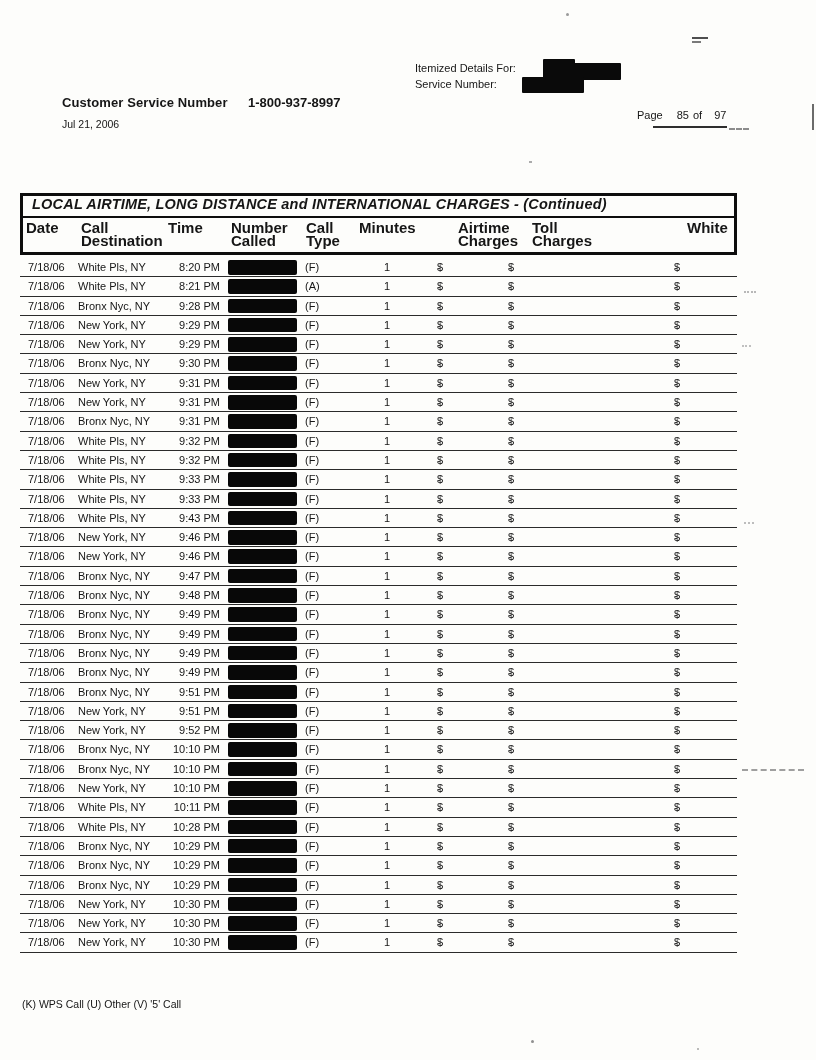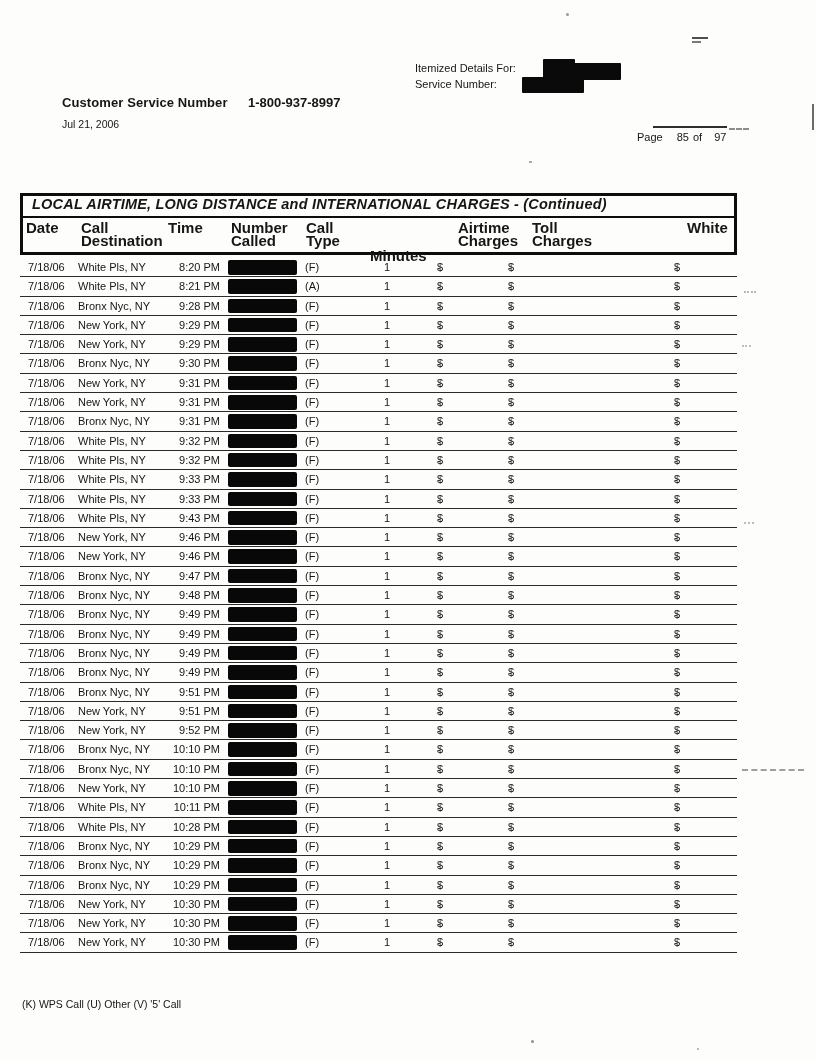--- a/index.html
+++ b/index.html
@@ -18,21 +18,21 @@
   .r2 { left:572px; top:63px;  width:49px; height:17px; }
   .r3 { left:522px; top:77px;  width:62px; height:16px; }
 
   .cs-line { position:absolute; left:62px; top:95px; font-size:13px; font-weight:bold; letter-spacing:.1px;text-align:right; }
   .cs-num  { position:absolute; left:248px; top:95px; font-size:13px; font-weight:bold; }
   .bill-date { position:absolute; left:62px; top:118px; font-size:10.5px; }
 
   .page-ind { position:absolute; left:637px; top:109px; font-size:11px; }
   .page-ind span { display:inline-block; }
   .pg-cur { margin-left:14px; }
-  .pg-of  { margin-left:4px;margin-top:22px; }
+  .pg-of  { margin-left:4px; }
   .pg-tot { margin-left:12px; }
   .pg-underline { position:absolute; left:653px; top:126px; width:74px; height:2px; background:#2e2e2e; }
   .pg-dashes { position:absolute; left:729px; top:128px; width:20px; border-top:2px dashed #8c8c8c; }
 
   
   .tbl-head-box {
     position:absolute; left:20px; top:193px; width:717px;
     border:3px solid #0d0d0d; background:#fdfdfb;
   }
   .tbl-title {
@@ -40,21 +40,21 @@
     letter-spacing:.2px; padding:0 8px 4px 9px;
     border-bottom:2px solid #0d0d0d; white-space:nowrap;
   }
   .tbl-colhead { position:relative; height:34px; }
   .h { position:absolute; top:3px; font-size:15px; font-weight:bold; line-height:13px; white-space:pre; }
   .h-date   { left:3px; }
   .h-dest   { left:58px; }
   .h-time   { left:145px; }
   .h-num    { left:208px; }
   .h-type   { left:283px; }
-  .h-min    { left:347px;margin-top:28px; }
+  .h-min    { left:336px; }
   .h-air    { left:435px; }
   .h-toll   { left:509px; }
   .h-total  { left:664px; }
 
   .tbl-rows { position:absolute; left:20px; top:258px; width:717px; }
   .row {
     position:relative; height:19.31px;
     border-bottom:1.5px solid #2b2b2b;
     font-size:11px; line-height:18px;
   }

